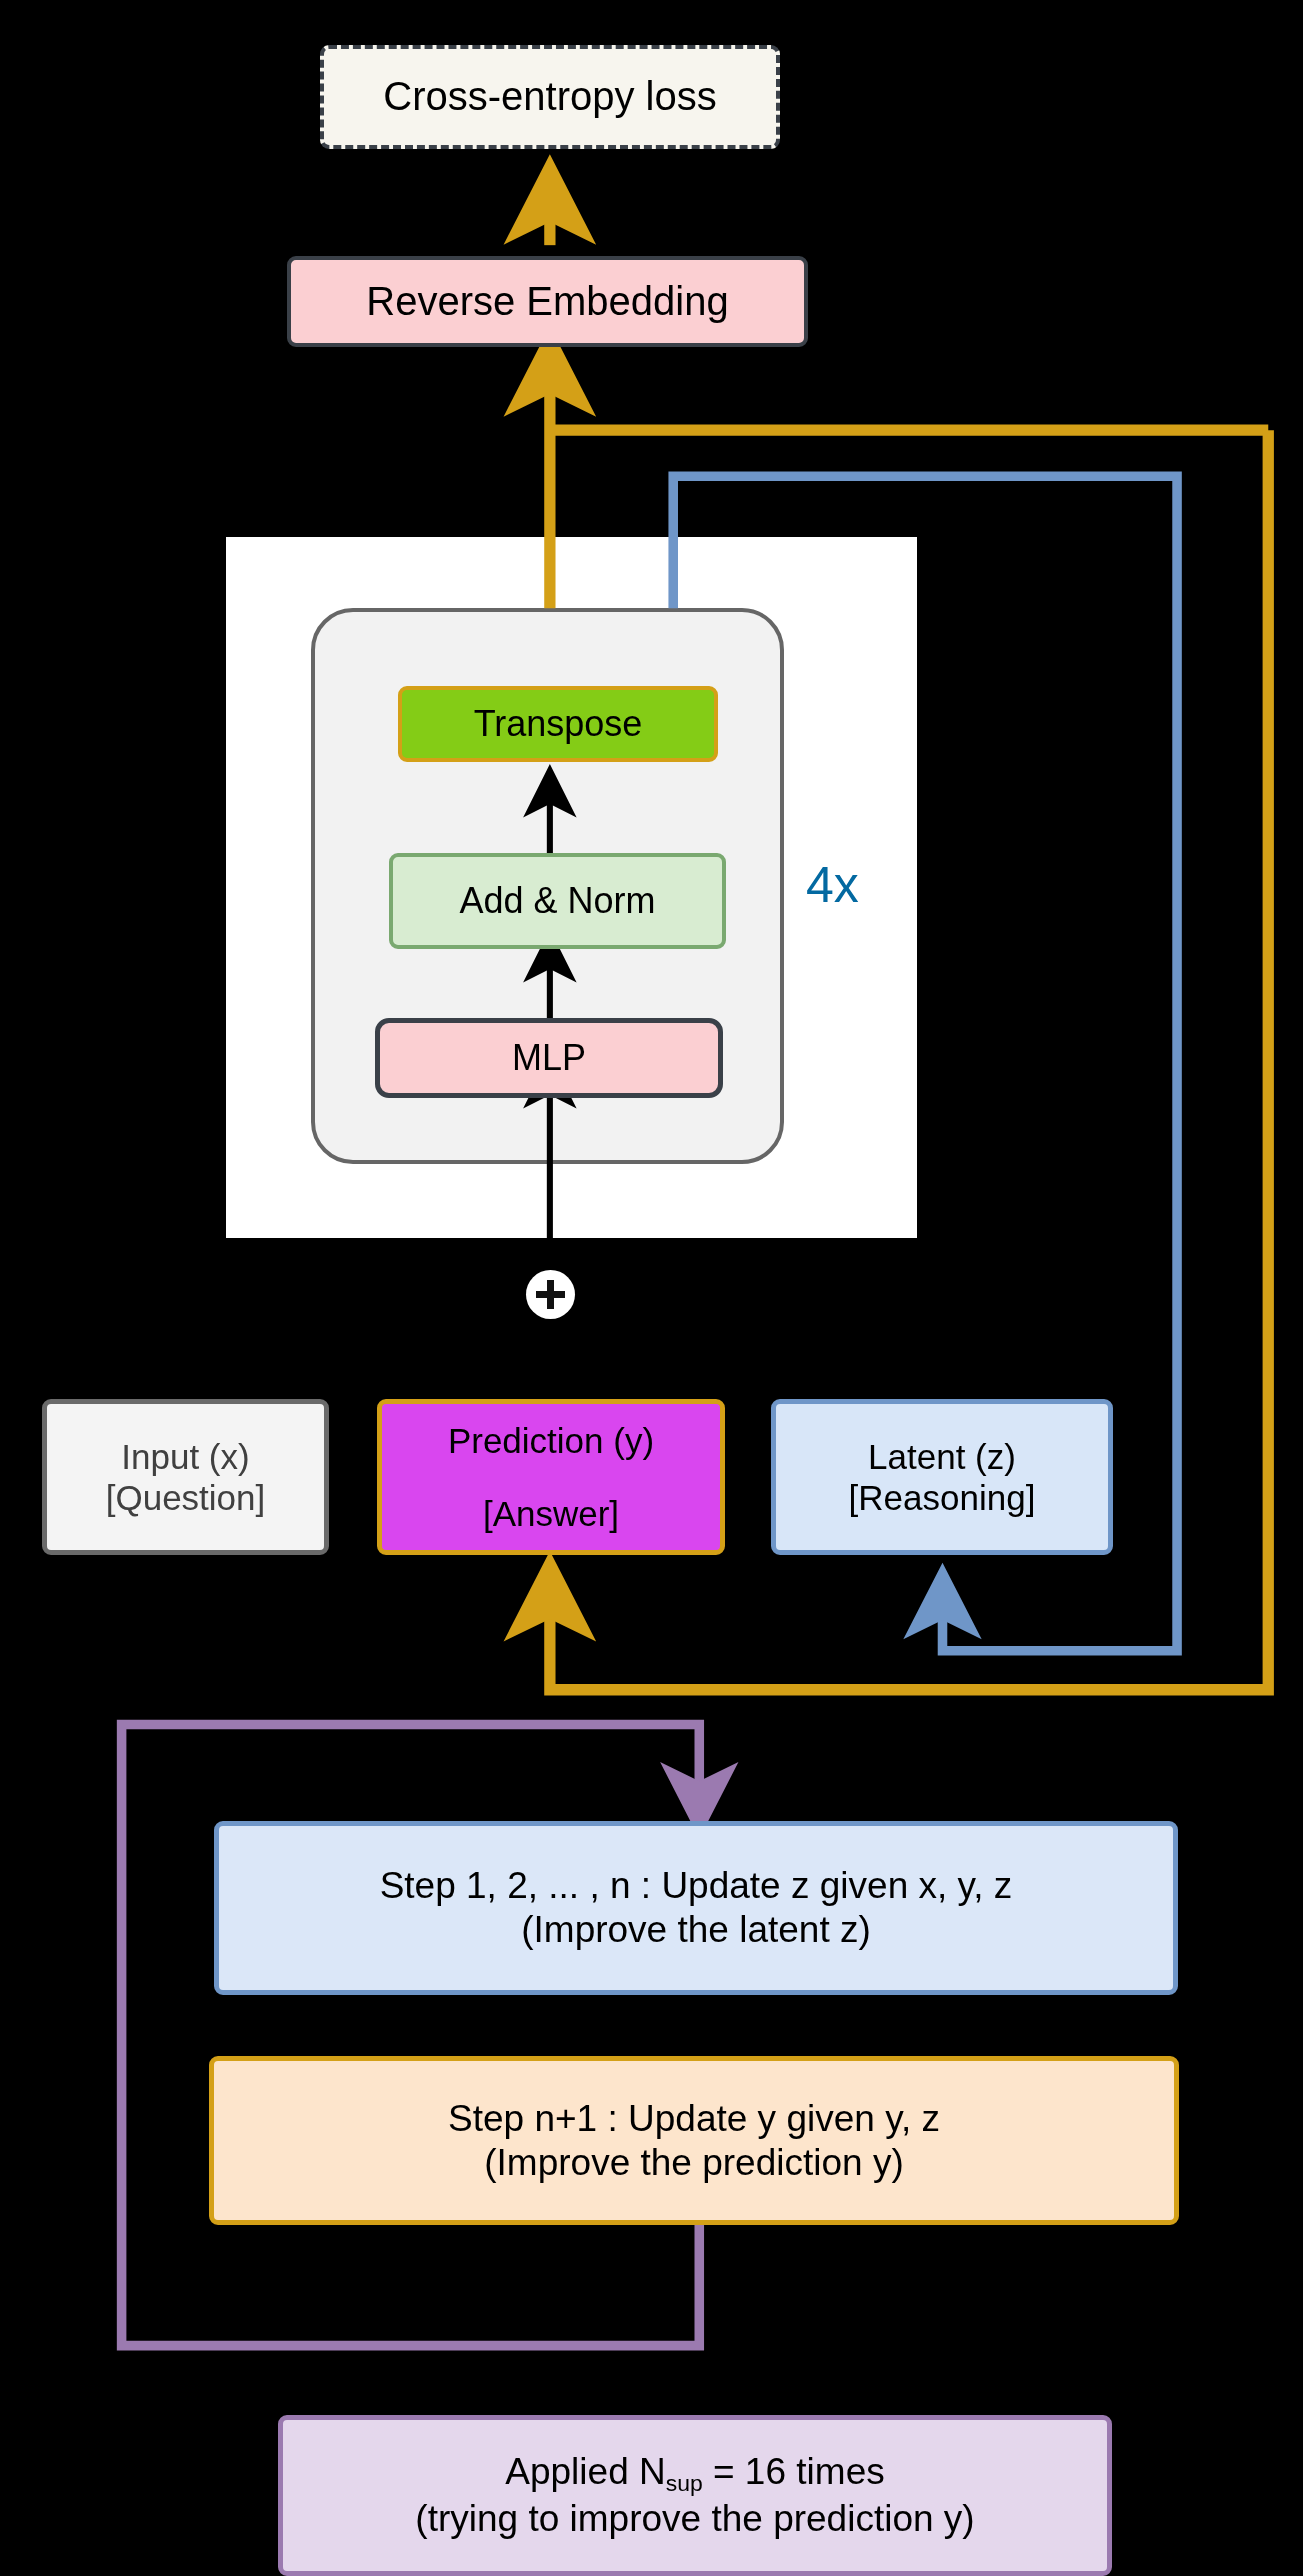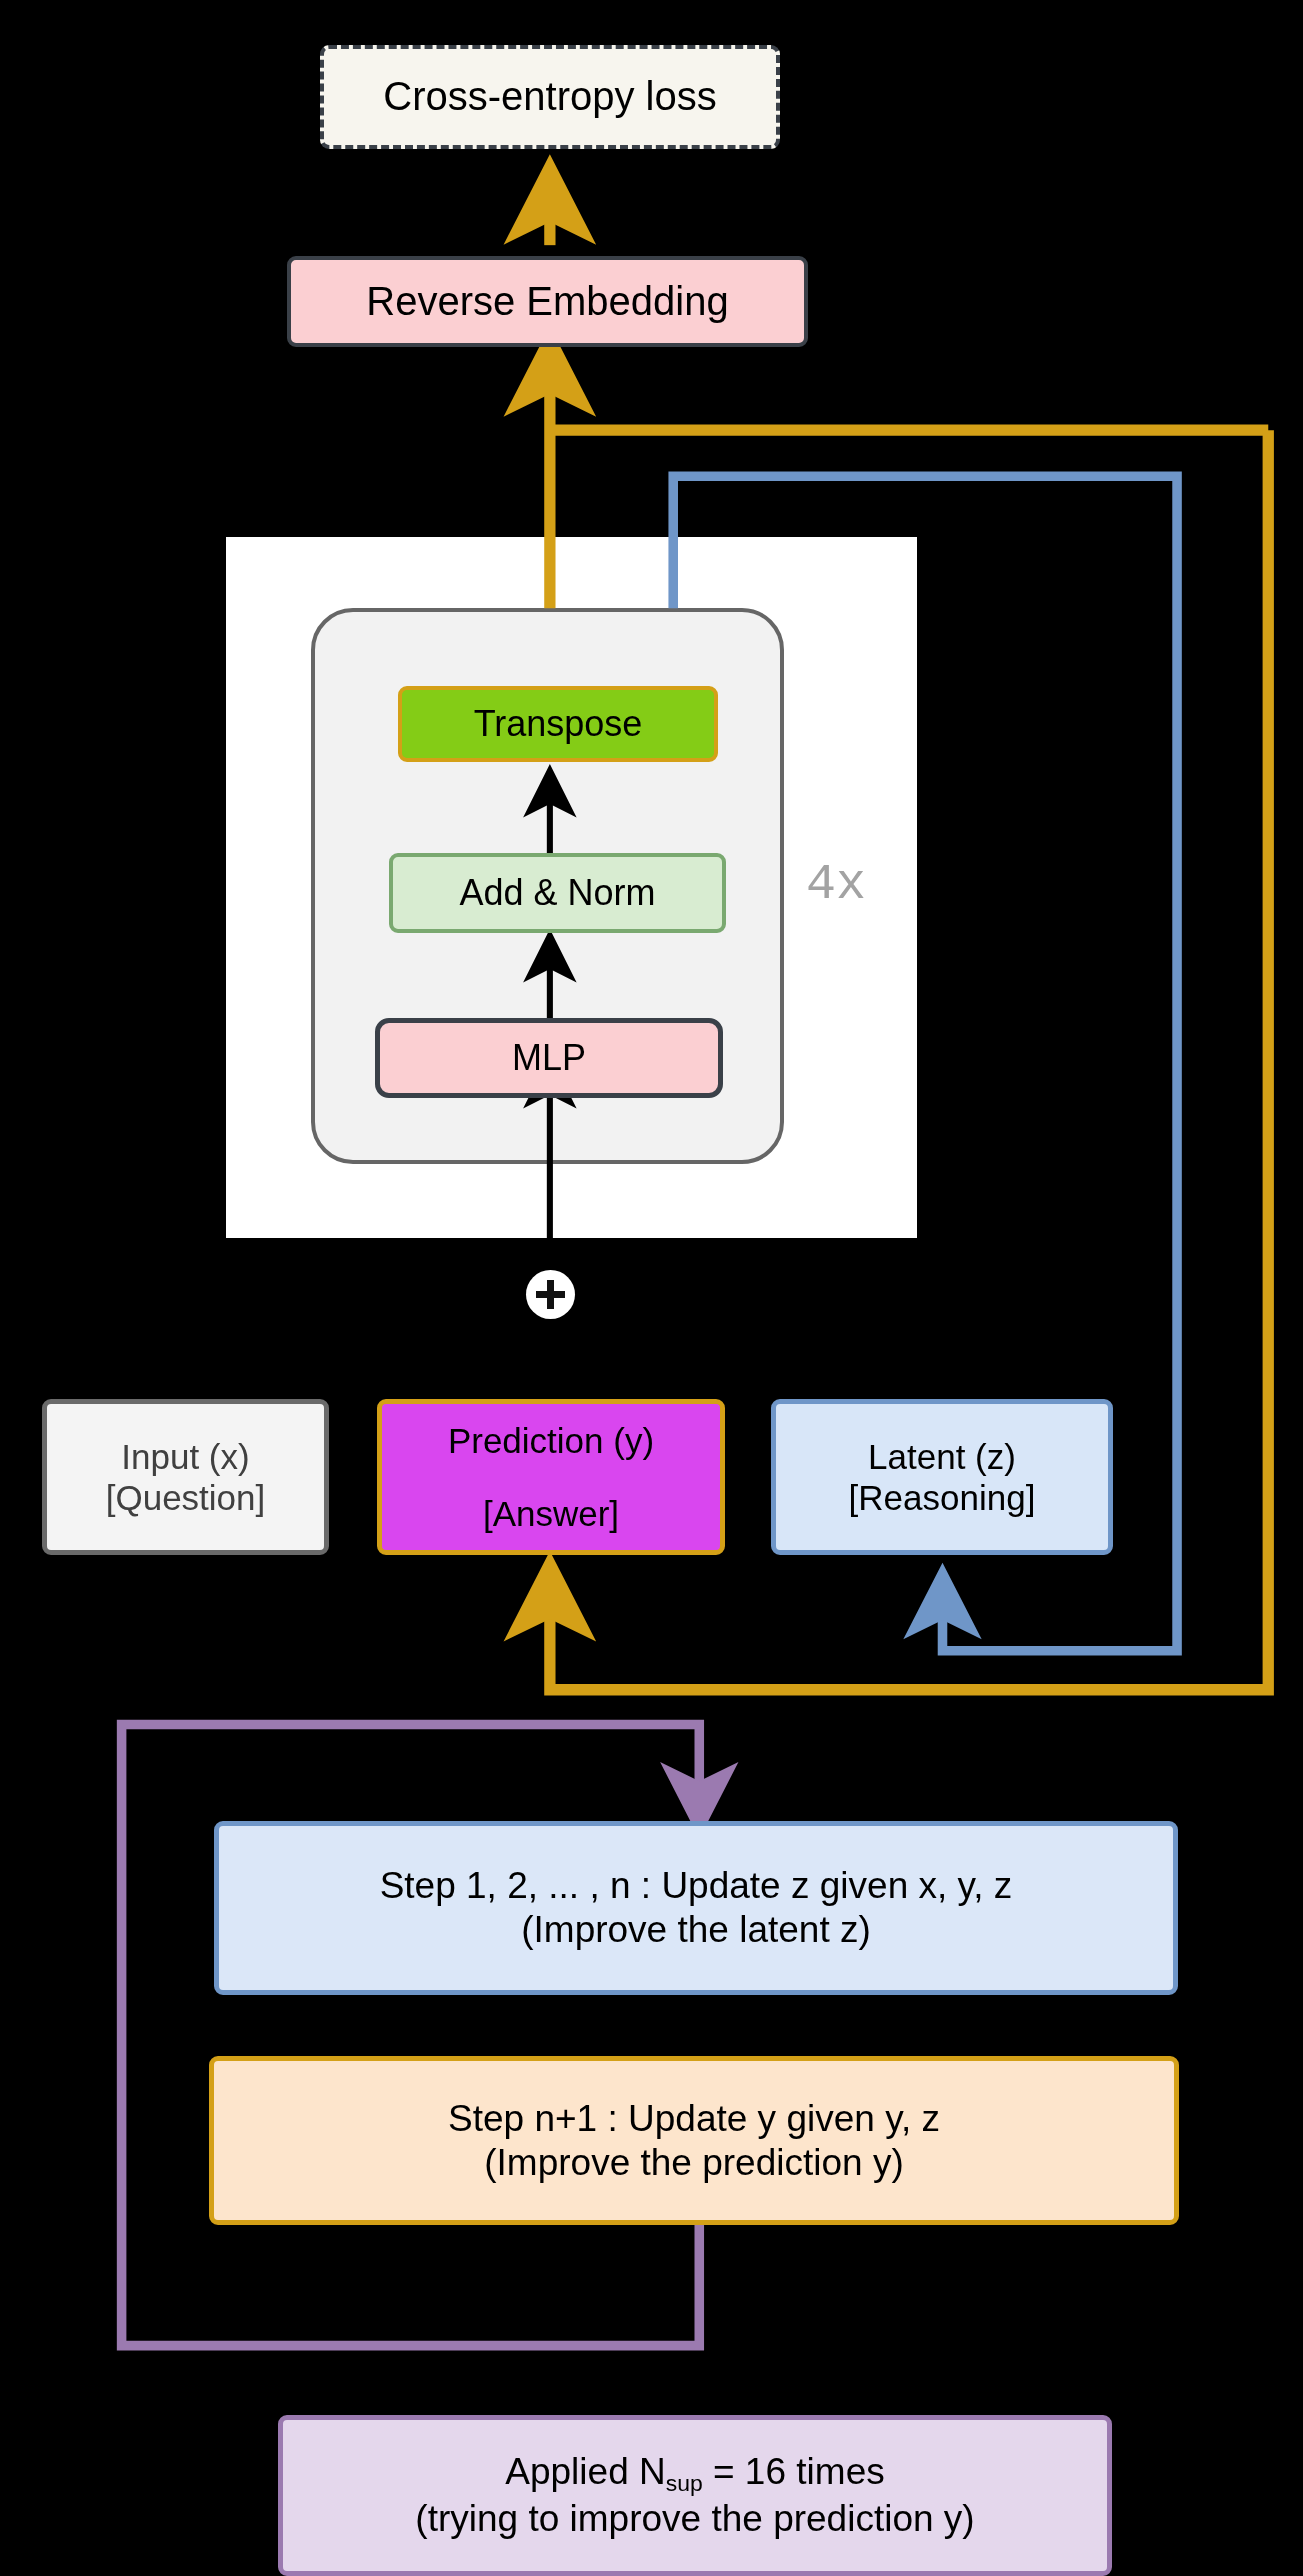--- a/index.html
+++ b/index.html
@@ -16,22 +16,22 @@
   .n-addnorm{background:#d8ecd1;border:4.3px solid #7aa970;font-size:36px;}
   .n-mlp{background:#fbcfd2;border:5.2px solid #3a4048;border-radius:14px;font-size:36px;}
   .n-input{background:#f4f4f4;border:5.2px solid #6a6a6a;font-size:35px;color:#404040;}
   .n-pred{background:#d946ef;border:5.2px solid #d4a017;font-size:35px;gap:32px;}
   .n-lat{background:#d8e6f8;border:5.2px solid #6f96c8;font-size:35px;}
   .n-stepz{background:#dbe7f8;border:5.2px solid #6f96c8;font-size:37px;}
   .n-stepy{background:#fde5cc;border:5.2px solid #d4a017;font-size:37px;}
   .n-applied{background:#e4d7ec;border:5.2px solid #9b7ab0;font-size:37px;}
   .whitepanel{position:absolute;background:#fff;}
   .roundblk{position:absolute;background:#f2f2f2;border:4.3px solid #666;border-radius:42px;box-sizing:border-box;}
-  .label4x{position:absolute;font-family:Liberation Mono, monospace;
-           font-size:50px;color:#a3a3a3;}
+  .label4x{position:absolute;font-family:Liberation Sans, sans-serif;
+           font-size:50px;color:#0369a1;}
   .plusnode{position:absolute;width:49px;height:49px;border-radius:50%;background:#fff;}
   .plusnode::before,.plusnode::after{content:"";position:absolute;background:#111;}
   .plusnode::before{left:9.6px;top:21px;width:29.5px;height:7px;}
   .plusnode::after{top:9.6px;left:21px;width:7px;height:29.5px;}
   .sub{font-size:0.62em;vertical-align:-0.32em;}
   .ln2{display:block;}
 </style>
 </head>
 <body>
 
@@ -79,21 +79,21 @@
   </div>
 
   <div class="node n-rev" style="left:287px;top:256px;width:521px;height:91px;justify-content:center;">
     <span>Reverse Embedding</span>
   </div>
 
   <div class="node n-transpose" style="left:398px;top:686px;width:320px;height:76px;">
     <span>Transpose</span>
   </div>
 
-  <div class="node n-addnorm" style="left:389px;top:853px;width:337px;height:80px;">
+  <div class="node n-addnorm" style="left:389px;top:853px;width:337px;height:96px;">
     <span>Add &amp; Norm</span>
   </div>
 
   <div class="node n-mlp" style="left:375px;top:1018px;width:348px;height:80px;">
     <span>MLP</span>
   </div>
 
   <div class="label4x" style="left:806px;top:856px;">4x</div>
 
   <div class="plusnode" style="left:526px;top:1270px;"></div>

